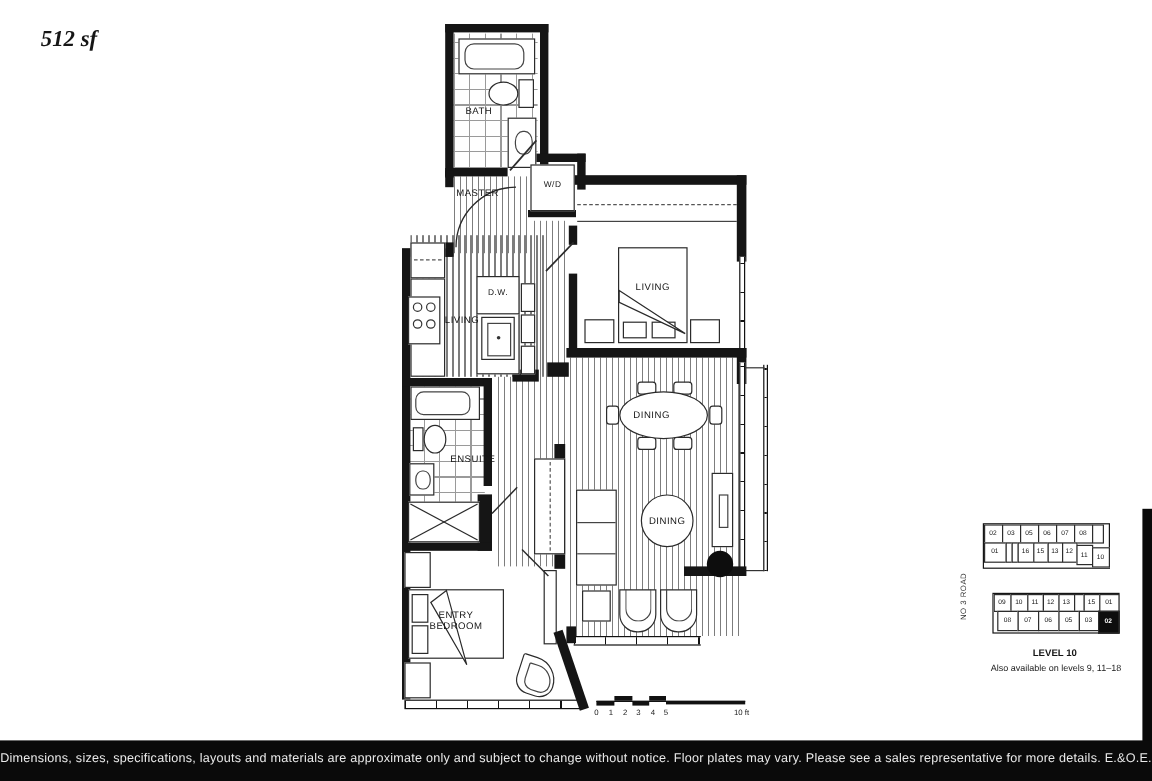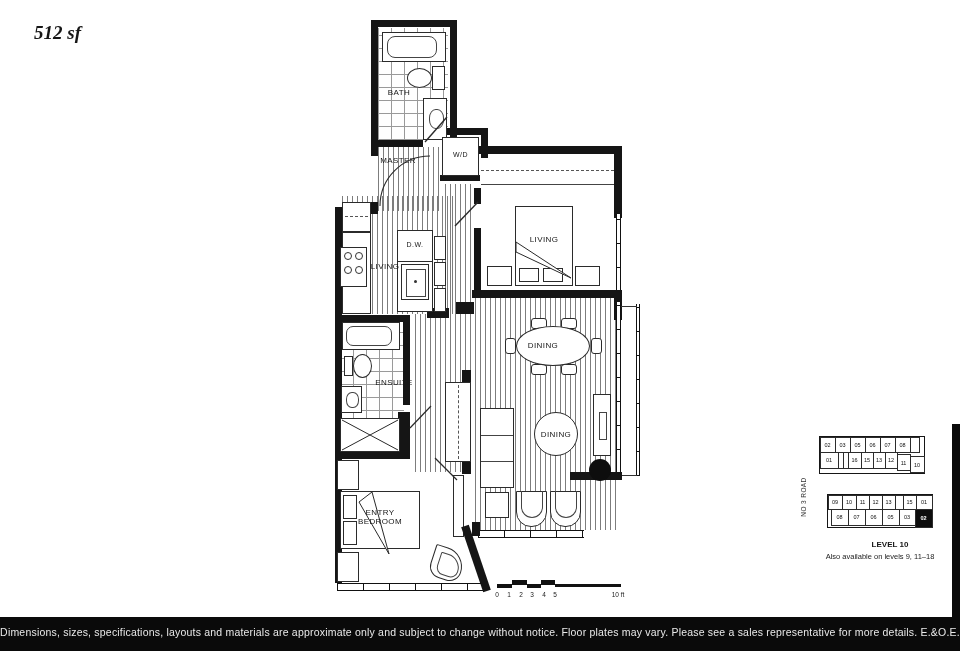--- a/index.html
+++ b/index.html
@@ -40,21 +40,21 @@
   .sb-num{position:absolute;font-size:6.5px;color:#222;transform:translateX(-50%);z-index:3;}
   
   .keyplan{position:absolute;left:795px;top:428px;width:170px;height:160px;color:#161616;}
   .kp-road{position:absolute;left:-20px;top:64px;width:60px;height:10px;text-align:center;
            transform:rotate(-90deg);font-size:6.5px;letter-spacing:.4px;color:#333;}
   .kp-bldg{position:absolute;border:1px solid #161616;background:#fff;}
   .kp-row{display:flex;}
   .kp-cell{border:1px solid #2c2c2c;margin:-0.5px;display:flex;align-items:center;justify-content:center;
            font-size:5.5px;color:#111;background:#fff;box-sizing:border-box;flex:none;}
   .kp-cell.hl{background:#0d0d0d;color:#fff;font-weight:bold;}
-  .kp-level{position:absolute;left:25px;top:112px;width:140px;text-align:center;
+  .kp-level{position:absolute;left:14px;top:112px;width:140px;text-align:center;
             font-weight:bold;font-size:8px;}
   .kp-avail{position:absolute;left:-5px;top:124px;width:180px;text-align:center;font-size:7.5px;color:#222;}
   
   .edge-strip{position:absolute;left:952px;top:424px;width:8px;height:227px;background:#0a0a0a;}
   .disclaimer{position:absolute;left:0;top:617px;width:960px;height:34px;background:#0a0a0a;
               color:#e9e9e9;font-size:10.5px;line-height:30px;text-align:center;letter-spacing:.2px;}
 </style>
 </head>
 <body>
 

